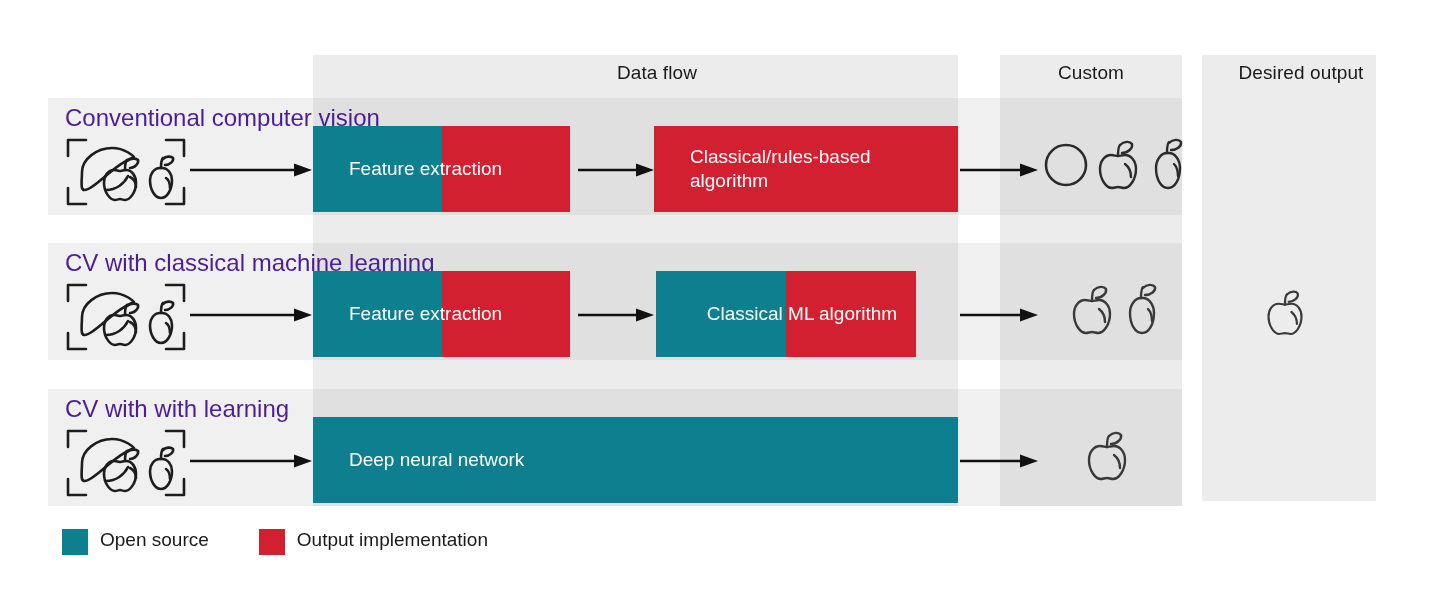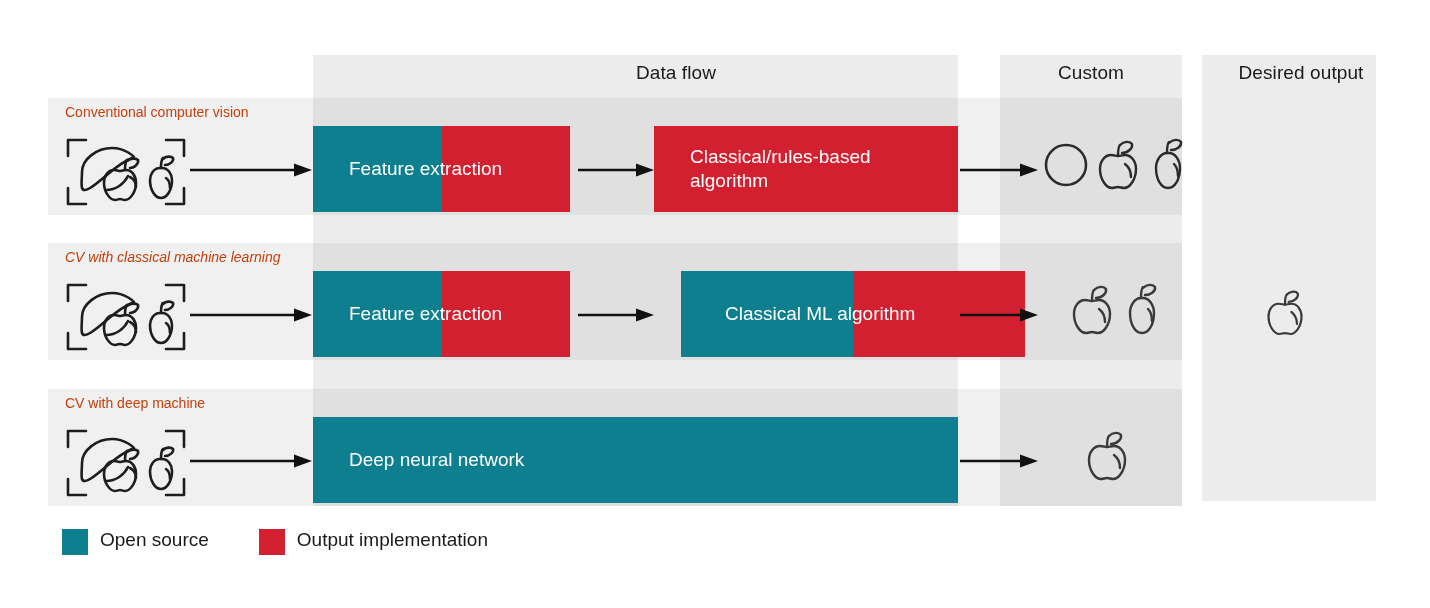--- a/index.html
+++ b/index.html
@@ -28,21 +28,21 @@
 
   .colhead {
     position: absolute;
     top: 62px;
     font-size: 19px;
     color: #1a1a1a;
     text-align: center;
     letter-spacing: .1px;
     white-space: nowrap;
   }
-  .colhead.dataflow { left: 313px;  width: 726px; }
+  .colhead.dataflow { left: 294px;  width: 726px; }
   .colhead.output   { left: 1000px; width: 182px; }
   .colhead.desired  { left: 1202px; width: 198px; }
 
   
   .rowband {
     position: absolute;
     left: 48px;
     background: #f0f0f0;
     height: 117px;
   }
@@ -72,26 +72,26 @@
     background: #f0f0f0;
   }
   .gapband.r0 { top: 98px; }
   .gapband.r1 { top: 243px; }
   .gapband.r2 { top: 389px; }
 
   
   .rowtitle {
     position: absolute;
     left: 65px;
-    font-size: 14px;
-    color: #c2410c;
+    font-size: 24px;
+    color: #4c1d95;
     white-space: nowrap;
   }
   .rowtitle.r0 { top: 104px; }
-  .rowtitle.r1 { top: 249px; font-style: italic; }
+  .rowtitle.r1 { top: 249px; }
   .rowtitle.r2 { top: 395px; }
 
   
   .inputicon { position: absolute; left: 62px; width: 128px; height: 80px; }
   .inputicon.r0 { top: 132px; }
   .inputicon.r1 { top: 277px; }
   .inputicon.r2 { top: 423px; }
 
   
   .pbox {
@@ -110,21 +110,21 @@
     right: 12px;
     font-size: 19px;
     color: #ffffff;
     line-height: 1.28;
     z-index: 2;
     white-space: pre-line;
   }
   .pbox.b1r0 { left: 313px; top: 126px; width: 257px; }
   .pbox.b2r0 { left: 654px; top: 126px; width: 304px; }
   .pbox.b1r1 { left: 313px; top: 271px; width: 257px; }
-  .pbox.b2r1 { left: 681px; top: 271px; width: 344px; }
+  .pbox.b2r1 { left: 656px; top: 271px; width: 260px; text-align: center; }
   .pbox.b1r2 { left: 313px; top: 417px; width: 645px; }
 
   
   .arrow { position: absolute; height: 14px; }
   .arrow svg { display: block; overflow: visible; }
 
   
   .outgroup { position: absolute; display: flex; align-items: center; gap: 2px; }
   .outgroup.r0 { left: 1040px; top: 138px; }
   .outgroup.r1 { left: 1068px; top: 283px; }
@@ -312,21 +312,21 @@
     <span>
       <svg width="46" height="52" viewBox="0 0 46 52" fill="none" stroke="#3a3a3a" stroke-width="2.4" stroke-linecap="round" stroke-linejoin="round">
         <path d="M23 15c-6 0-11 7-11 15 0 11 5 20 12 20s12-9 12-20c0-8-5-15-11-15-1 0-1 0-2 0z"></path>
         <path d="M23 15c0-6 0-9 2-11"></path>
         <path d="M25 5c4-4 10-4 12-1 1 4-4 8-10 8"></path>
         <path d="M30 26c3 3 4 8 4 12"></path>
       </svg>
     </span>
   </div>
 
-  <div class="rowtitle r2">CV with deep machine</div>
+  <div class="rowtitle r2">CV with with learning</div>
 
   <div class="inputicon r2">
     <svg viewBox="0 0 128 80" width="128" height="80" fill="none" stroke="#1d1d1d" stroke-width="2.6" stroke-linecap="round" stroke-linejoin="round">
       <path d="M6 24 V8 H24"></path>
         <path d="M104 8 H122 V24"></path>
       <path d="M122 56 V72 H104"></path>
         <path d="M24 72 H6 V56"></path>
       <path d="M20 40c0-13 15-24 30-24 14 0 22 9 22 9S60 30 46 42 22 62 20 56c-1-4 0-10 0-16z"></path>
       <path d="M44 58c10 0 18-6 22-14"></path>
       <path d="M52 38c-6 0-10 6-10 13 0 9 6 17 11 17 2 0 4-1 5-1s3 1 5 1c5 0 11-8 11-17 0-7-4-13-10-13-3 0-5 1-6 1s-3-1-6-1z"></path>

